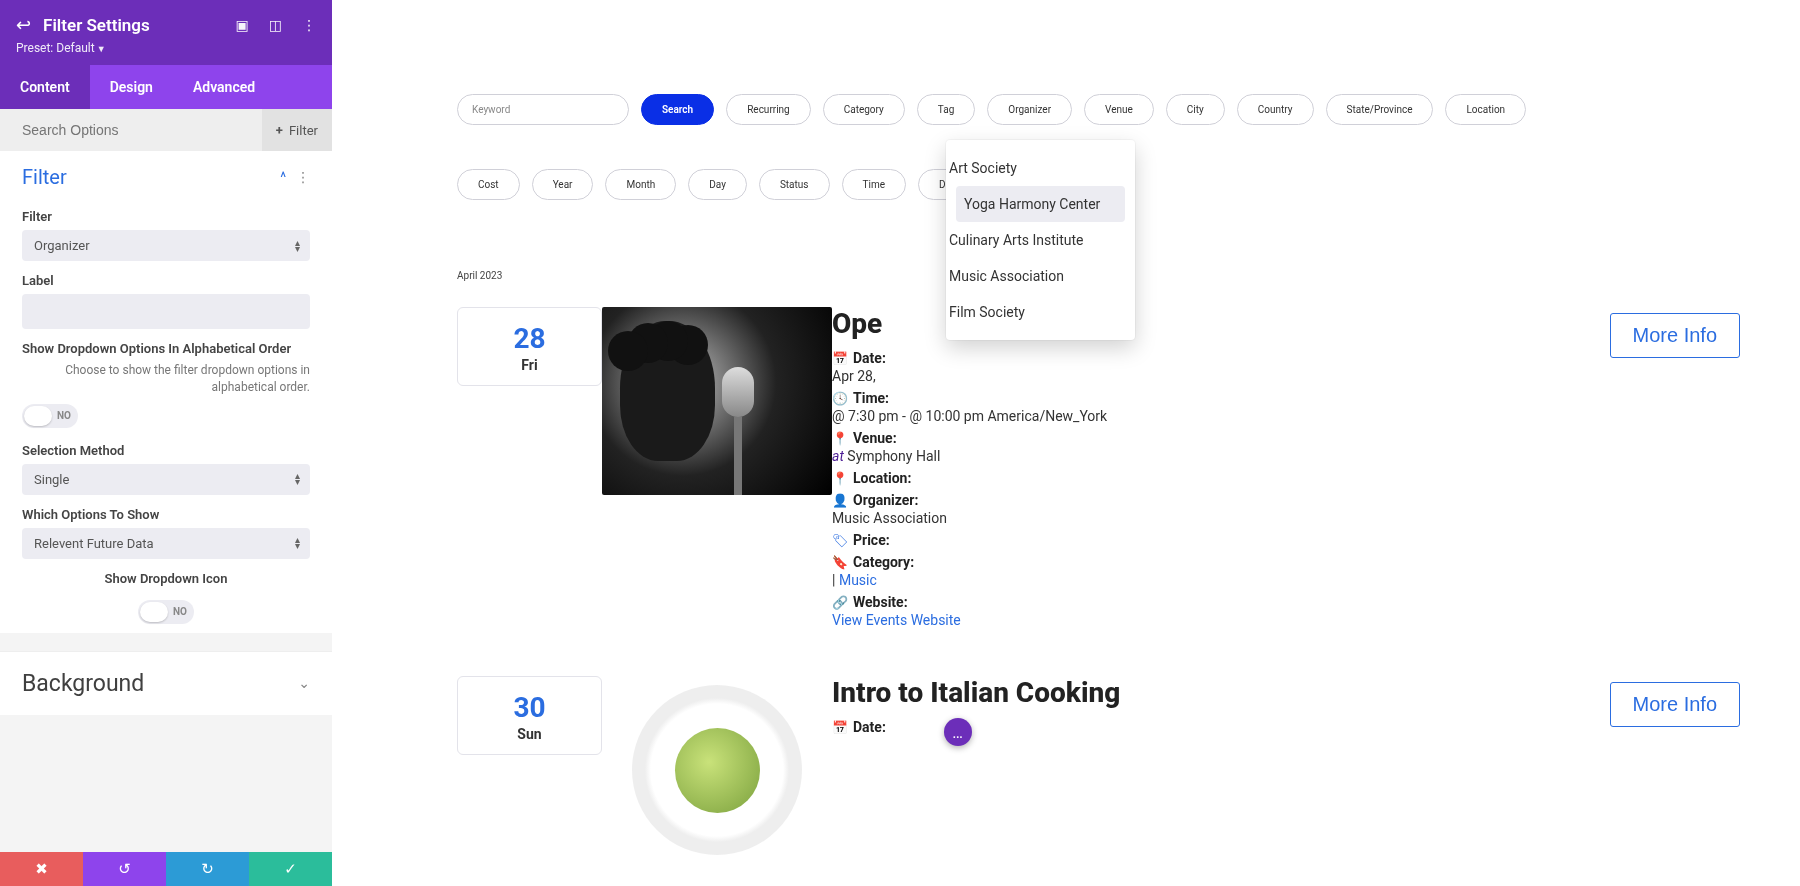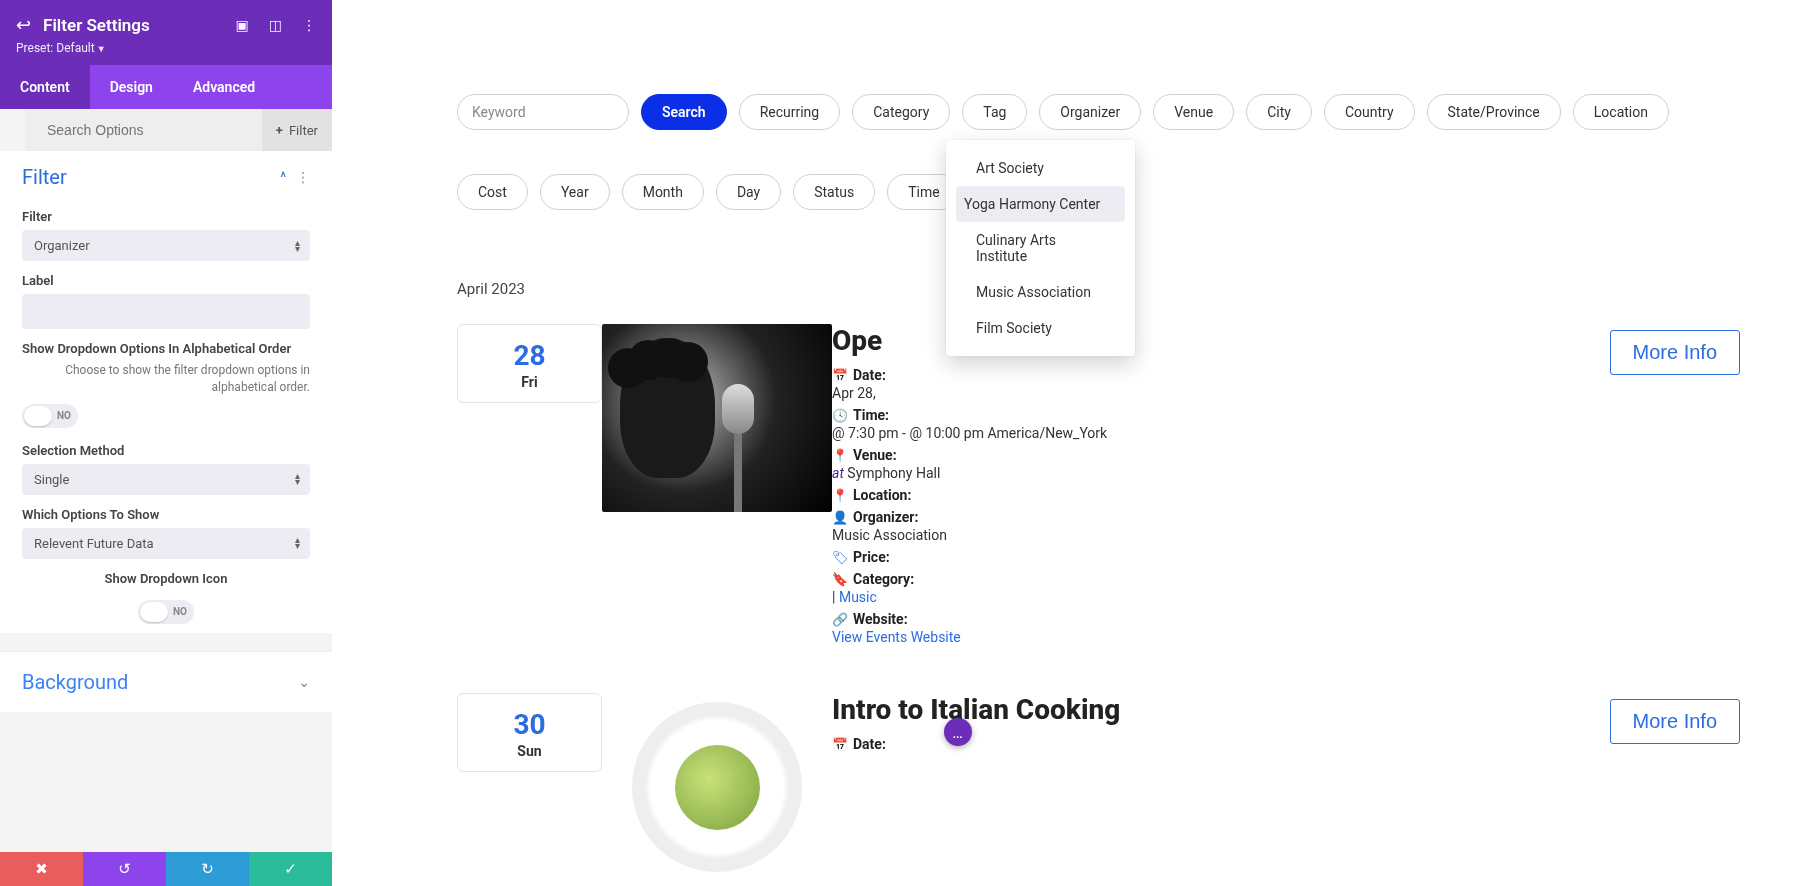--- a/index.html
+++ b/index.html
@@ -13,59 +13,59 @@
 .sidebar-title { font-size: 17px; font-weight: 600; flex: 1; }
 .hdr-icons { display: flex; gap: 20px; font-size: 14px; }
 .hdr-icon { cursor: pointer; opacity: .95; }
 .preset-row { margin-top: 6px; font-size: 12px; opacity: .9; cursor: pointer; }
 .preset-row .caret { font-size: 9px; margin-left: 2px; }
 
 .tabs { display: flex; background: #8e44ec; }
 .tab { flex: 0 0 auto; padding: 14px 20px; color: #fff; font-size: 14px; font-weight: 600; cursor: pointer; }
 .tab.active { background: #6c2eb9; }
 
-.search-row { display: flex; align-items: center; background: #eee; padding: 0 0 0 22px; height: 42px; margin-left: 25px; }
+.search-row { display: flex; align-items: center; background: #eee; padding: 0 0 0 22px; height: 42px; }
 .search-input { flex: 1; border: none; background: transparent; font-size: 14px; color: #777; outline: none; }
 .add-filter { background: #e2e2e2; padding: 0 14px; height: 100%; display: flex; align-items: center; gap: 6px; font-size: 13px; color: #555; cursor: pointer; }
 .plus { font-weight: 700; }
 
 .section { padding: 14px 22px 0; background: #fff; }
 .section-head { display: flex; align-items: center; justify-content: space-between; cursor: pointer; padding-bottom: 8px; }
 .section-title { color: #2b6de0; font-size: 20px; font-weight: 400; }
 .section-icons { display: flex; align-items: center; gap: 10px; color: #2b6de0; }
 .field { margin-top: 12px; }
 .field-label { font-size: 13px; font-weight: 600; color: #444; margin-bottom: 6px; }
 .field-desc { font-size: 12px; color: #777; line-height: 1.4; margin-top: 4px; text-align: right; }
 .select { position: relative; background: #ececf2; border-radius: 4px; padding: 8px 12px; font-size: 13px; color: #555; }
 .select .updown { position: absolute; right: 10px; top: 50%; transform: translateY(-50%); font-size: 10px; color: #666; line-height: .6; }
 .text-input { background: #ececf2; border: none; border-radius: 4px; padding: 10px 12px; width: 100%; font-size: 13px; }
 .toggle { display: inline-flex; align-items: center; background: #ececf2; border-radius: 14px; height: 24px; width: 56px; position: relative; margin-top: 8px; }
 .toggle-knob { width: 28px; height: 20px; background: #fff; border-radius: 12px; position: absolute; left: 2px; top: 2px; box-shadow: 0 1px 2px rgba(0,0,0,.2); }
 .toggle-label { position: absolute; right: 7px; font-size: 10px; font-weight: 700; color: #888; }
 
 .bg-section { padding: 18px 22px; background: #fff; border-top: 1px solid #eee; display: flex; justify-content: space-between; align-items: center; cursor: pointer; margin-top: 18px; }
-.bg-title { color: #3b82f6; font-size: 20px; }
+.bg-title { color: #404040; font-size: 23px; }
 .chev { color: #888; }
 
 .footer-bar { position: absolute; bottom: 0; left: 0; width: 332px; height: 34px; display: flex; }
 .ft-btn { flex: 1; display: flex; align-items: center; justify-content: center; color: #fff; font-size: 15px; cursor: pointer; }
 .ft-red { background: #e85d5d; }
 .ft-purple { background: #8e44ec; }
 .ft-blue { background: #2c9bd6; }
 .ft-green { background: #2bbd9b; }
 
 
 .preview { position: absolute; left: 332px; right: 0; top: 0; bottom: 0; background: #fff; padding: 94px 60px 0 125px; overflow: hidden; }
 .chips { display: flex; flex-wrap: wrap; gap: 12px; align-items: center; }
-.chip { border: 1px solid #d0d0d8; border-radius: 18px; padding: 9px 20px; font-size: 14px; color: #333; cursor: pointer; background: #fff; white-space: nowrap; }
+.chip { border: 1px solid #d0d0d8; border-radius: 18px; padding: 9px 20px; font-size: 10px; color: #333; cursor: pointer; background: #fff; white-space: nowrap; }
 .chip.kw { width: 172px; color: #888; text-align: left; padding-left: 14px; }
 .chip.search { background: #0a2fe6; border-color: #0a2fe6; color: #fff; font-weight: 600; }
 .chips2 { margin-top: 44px; }
 
-.month-head { margin-top: 70px; font-size: 15px; color: #444; }
+.month-head { margin-top: 70px; font-size: 10px; color: #444; }
 .event-row { display: flex; margin-top: 26px; }
 .date-card { width: 145px; border: 1px solid #e3e3ea; border-radius: 6px; text-align: center; padding: 14px 0 12px; height: fit-content; }
 .date-num { font-size: 28px; font-weight: 700; color: #2b6de0; }
 .date-day { font-size: 14px; font-weight: 700; color: #333; margin-top: 2px; }
 .ev-img { width: 230px; height: 188px; background: #555; border-radius: 2px; position: relative; overflow: hidden; }
 .ev-img.bw { background: radial-gradient(circle at 35% 40%, #ccc 0%, #888 18%, #222 50%, #000 100%); }
 .ev-img.food { background: #fff; display:flex; align-items:center; justify-content:center; }
 .plate { width: 170px; height: 170px; border-radius: 50%; background: radial-gradient(circle, #fff 55%, #eee 60%); position: relative; overflow:hidden; }
 .plate::after { content:''; position:absolute; left:25%; top:25%; width:50%; height:50%; border-radius:50%; background: radial-gradient(circle at 40% 40%, #c9e27a, #7aa03c); }
 .ev-body { flex: 1; display: flex; }
@@ -75,21 +75,21 @@
 .meta-label { font-weight: 700; color: #222; }
 .meta-icon { color: #2b6de0; font-size: 13px; width: 15px; }
 .meta-val { font-size: 14px; color: #333; margin-top: 2px; }
 .meta-val em { font-style: italic; color: #4c1d95; }
 .linkish { color: #2b6de0; cursor: pointer; }
 .more-info { border: 1.5px solid #2b6de0; color: #2b6de0; background: #fff; border-radius: 3px; padding: 10px 22px; font-size: 20px; font-weight: 500; white-space: nowrap; cursor: pointer; height: fit-content; }
 .ev-right { display: flex; align-items: flex-start; padding-top: 6px; }
 
 
 .popover { position: absolute; left: 946px; top: 140px; width: 189px; background: #fff; box-shadow: 0 0 0 1px rgba(0,0,0,.03), 0 8px 22px rgba(0,0,0,.18); border-radius: 4px; padding: 10px 0; }
-.pop-item { padding: 10px 30px; font-size: 14px; color: #333; cursor: pointer; word-wrap: break-word; }
+.pop-item { padding: 10px 3px; font-size: 14px; color: #333; cursor: pointer; word-wrap: break-word; }
 .pop-item.highlight { background: #ececf2; margin: 0 10px; border-radius: 4px; padding: 10px 8px; }
 
 
 .fab { position: absolute; left: 944px; top: 718px; width: 28px; height: 28px; border-radius: 50%; background: #6c2eb9; color: #fff; display: flex; align-items: center; justify-content: center; font-size: 16px; cursor: pointer; letter-spacing: 1px; box-shadow: 0 2px 6px rgba(0,0,0,.3); }
 
 
 .sil { position:absolute; left:18px; top:14px; width:95px; height:140px; background:#1a1a1a; border-radius:48% 48% 40% 40%; }
 .sil::before { content:''; position:absolute; left:-12px; top:10px; width:40px; height:40px; border-radius:50%; background:#111; box-shadow: 20px -8px 0 #111, 40px -10px 0 #111, 60px -6px 0 #111; }
 .mic { position:absolute; left:120px; top:60px; width:32px; height:50px; background: linear-gradient(#ddd,#888); border-radius:16px; }
 .mic::after { content:''; position:absolute; left:12px; top:50px; width:8px; height:80px; background:#777; }

